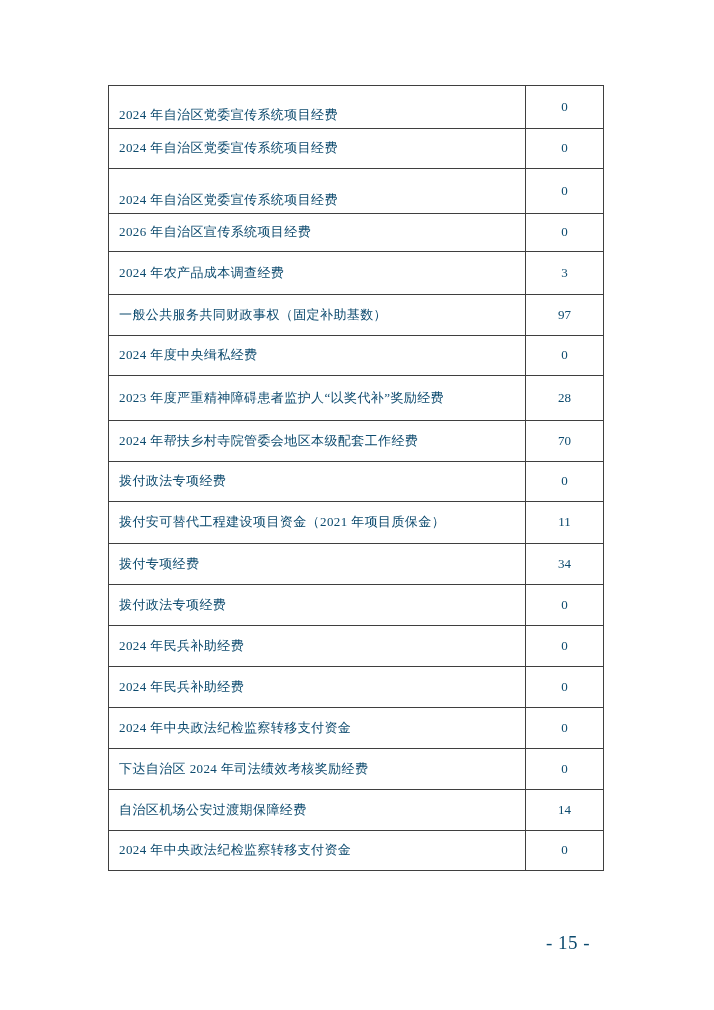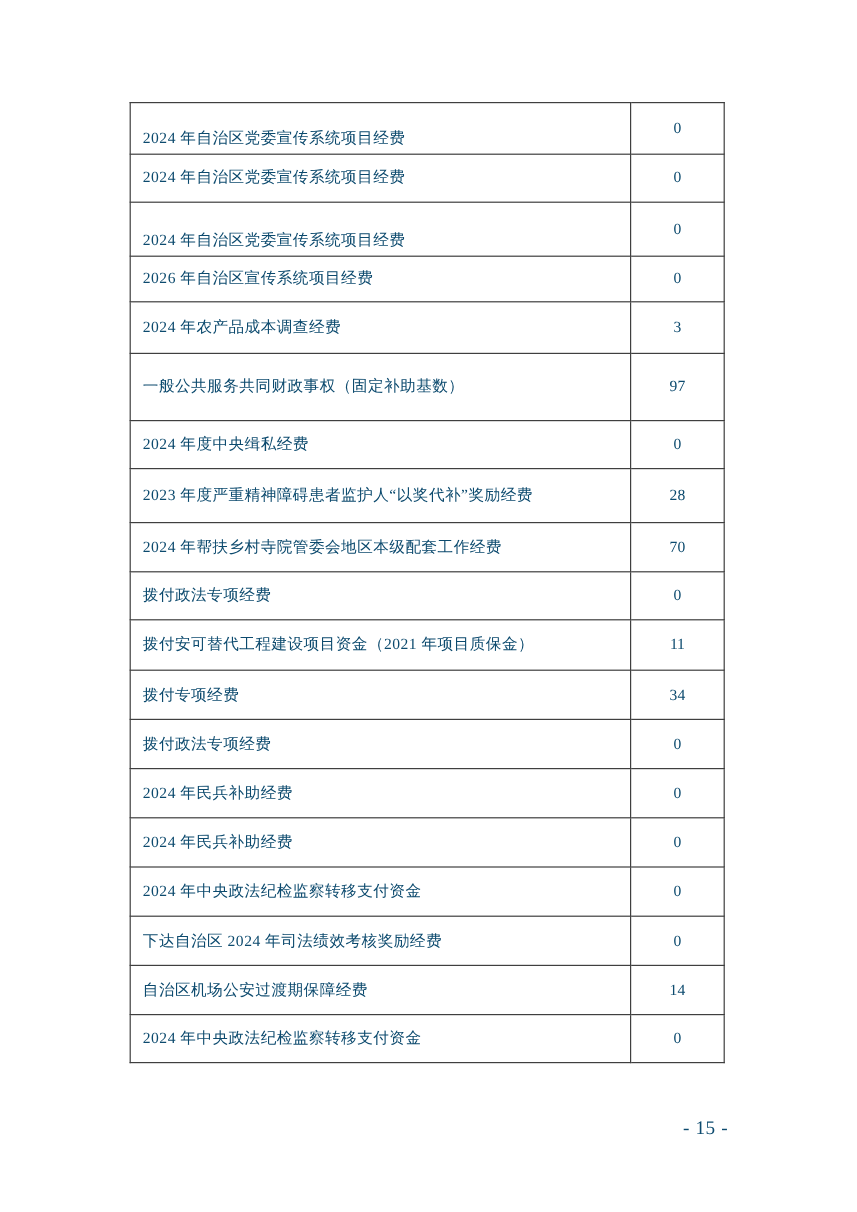--- a/index.html
+++ b/index.html
@@ -41,35 +41,35 @@
   }
   tr.bottom td.label {
     vertical-align: bottom;
     padding-bottom: 5px;
   }
   .r1  { height: 43px; }
   .r2  { height: 40px; }
   .r3  { height: 45px; }
   .r4  { height: 38px; }
   .r5  { height: 43px; padding-left: 40px; }
-  .r6  { height: 56px; }
+  .r6  { height: 41px; }
   .r7  { height: 40px; }
   .r8  { height: 45px; padding-left: 40px; }
   .r9  { height: 41px; }
   .r10 { height: 40px; }
   .r11 { height: 42px; }
   .r12, .r13, .r14, .r15, .r16, .r17, .r18, .r19 { height: 41px; }
   .r20 { height: 40px; }
   .page-number {
     position: absolute;
-    left: 548px;
+    left: 528px;
     top: 932px;
     width: 80px;
     text-align: center;
-    font-size: 16px;
+    font-size: 19px;
     letter-spacing: 0.5px;
   }
 </style>
 </head>
 <body>
 
 <div class="page">
 
   <table class="budget">
     <colgroup>

